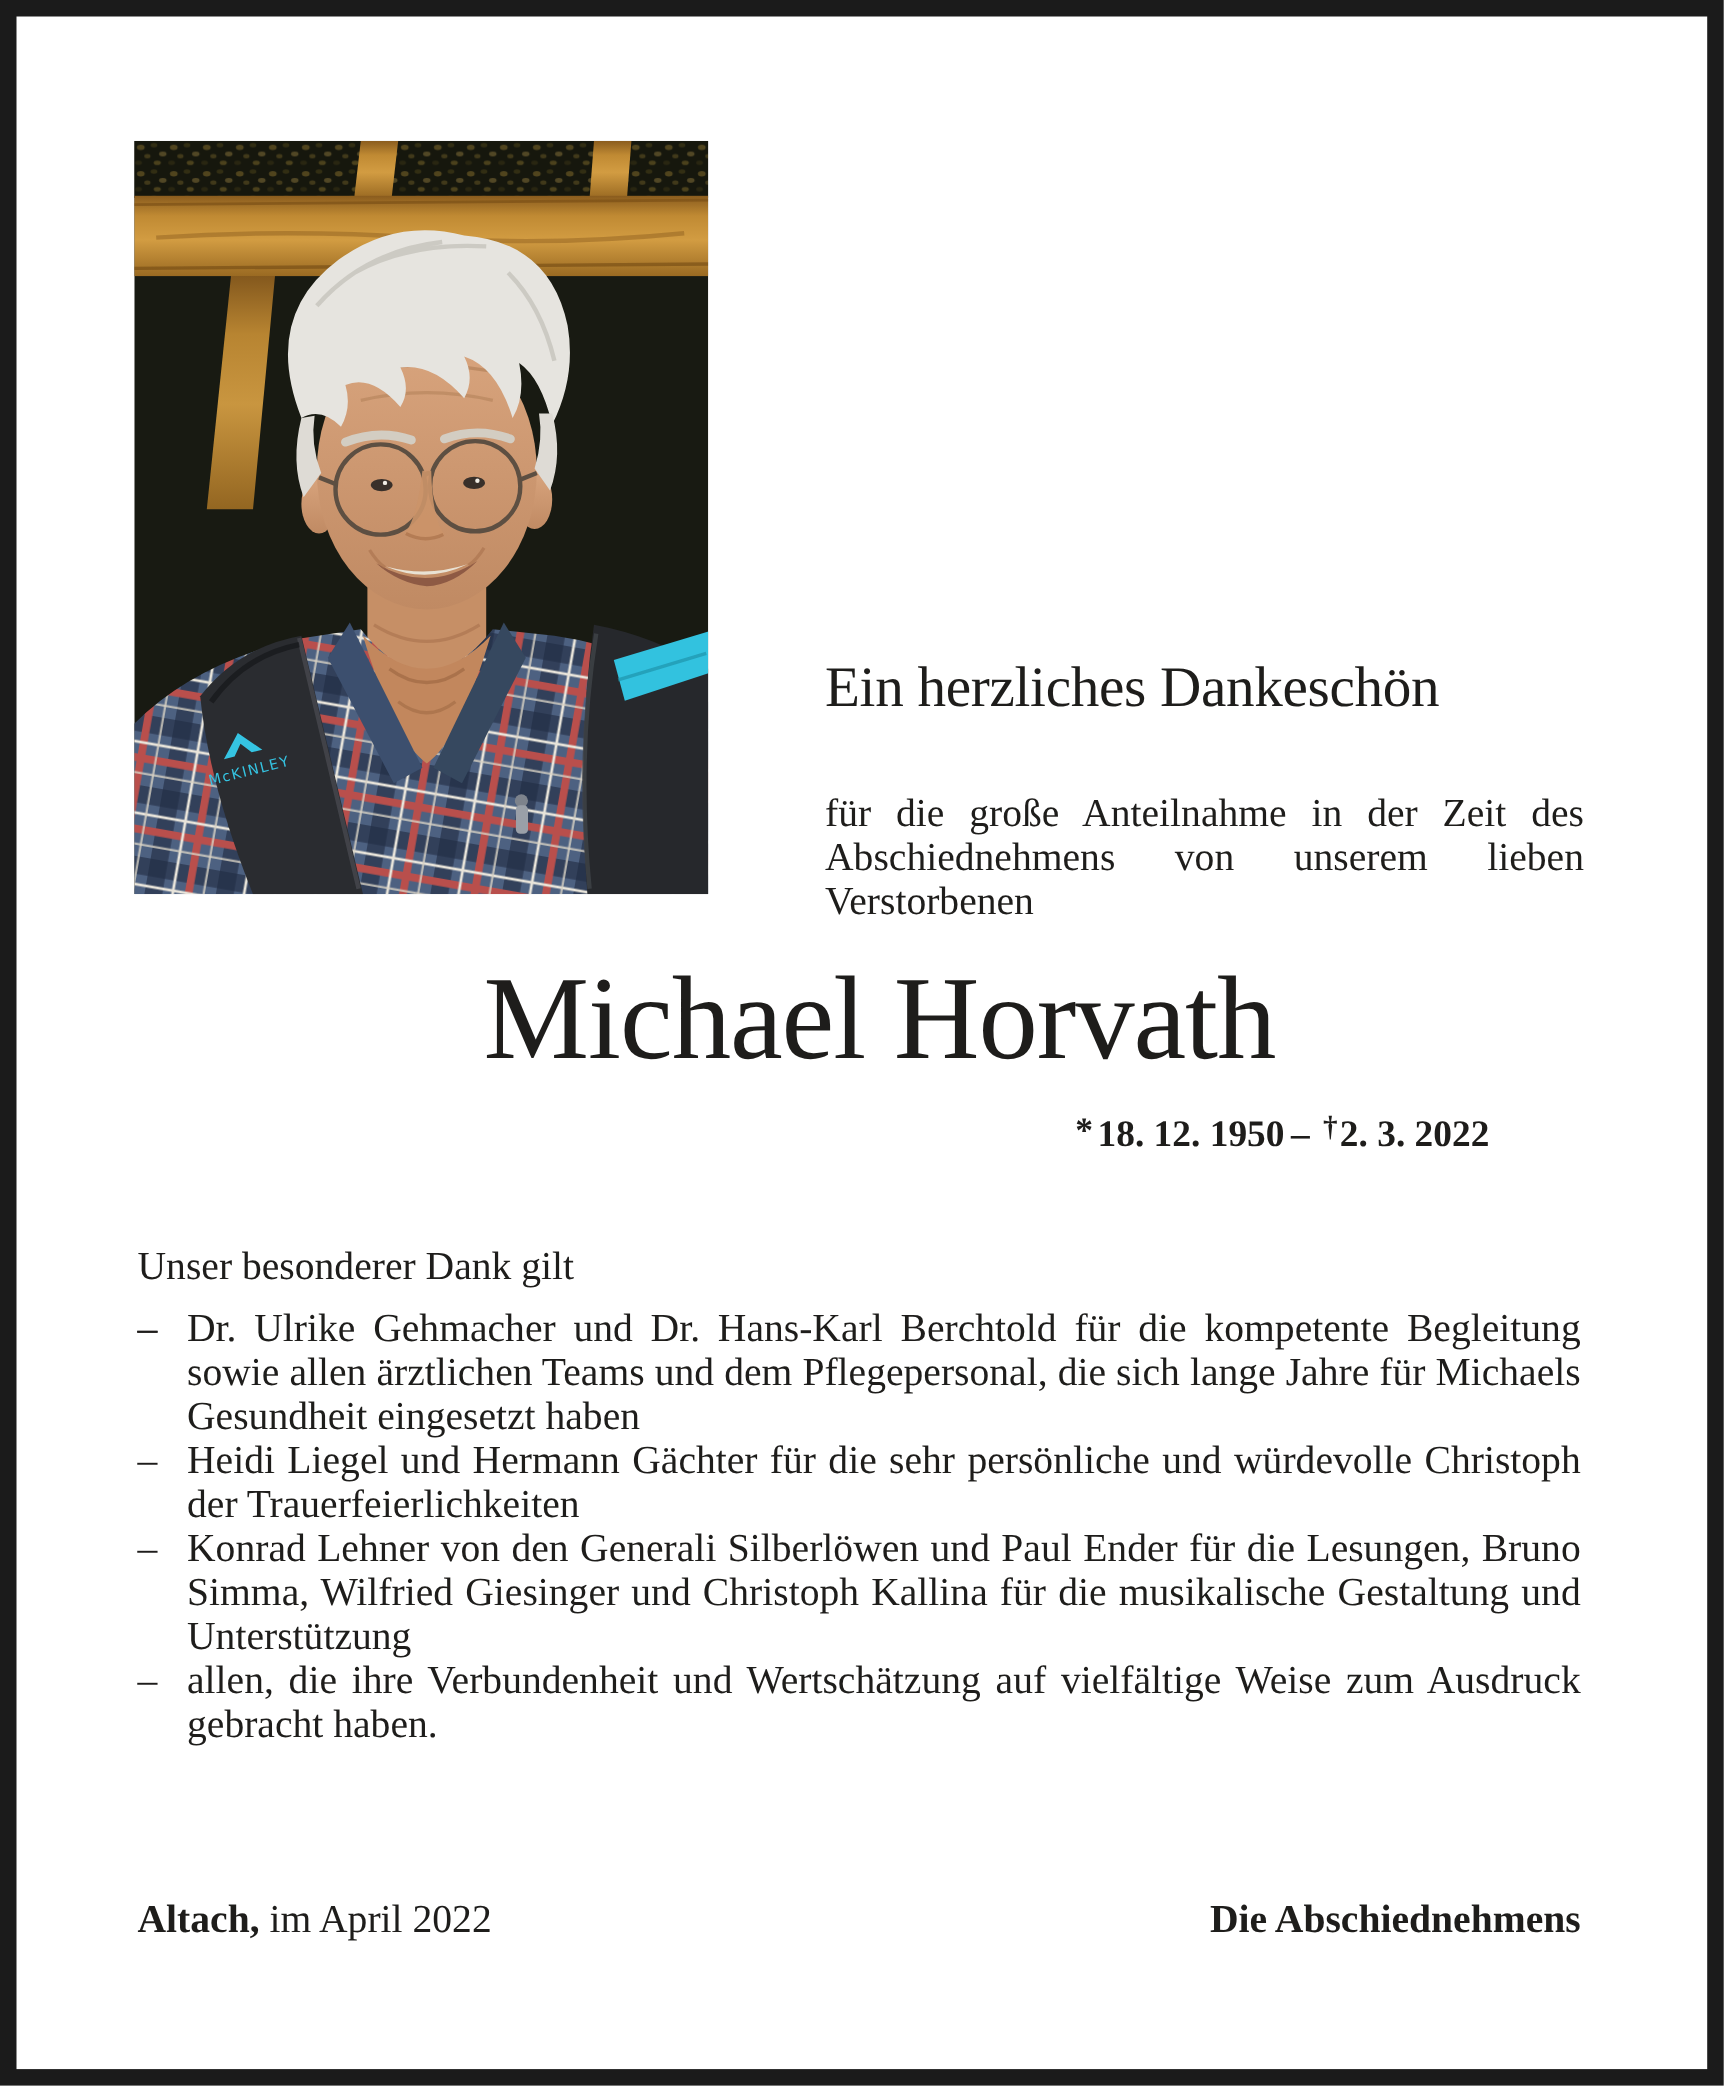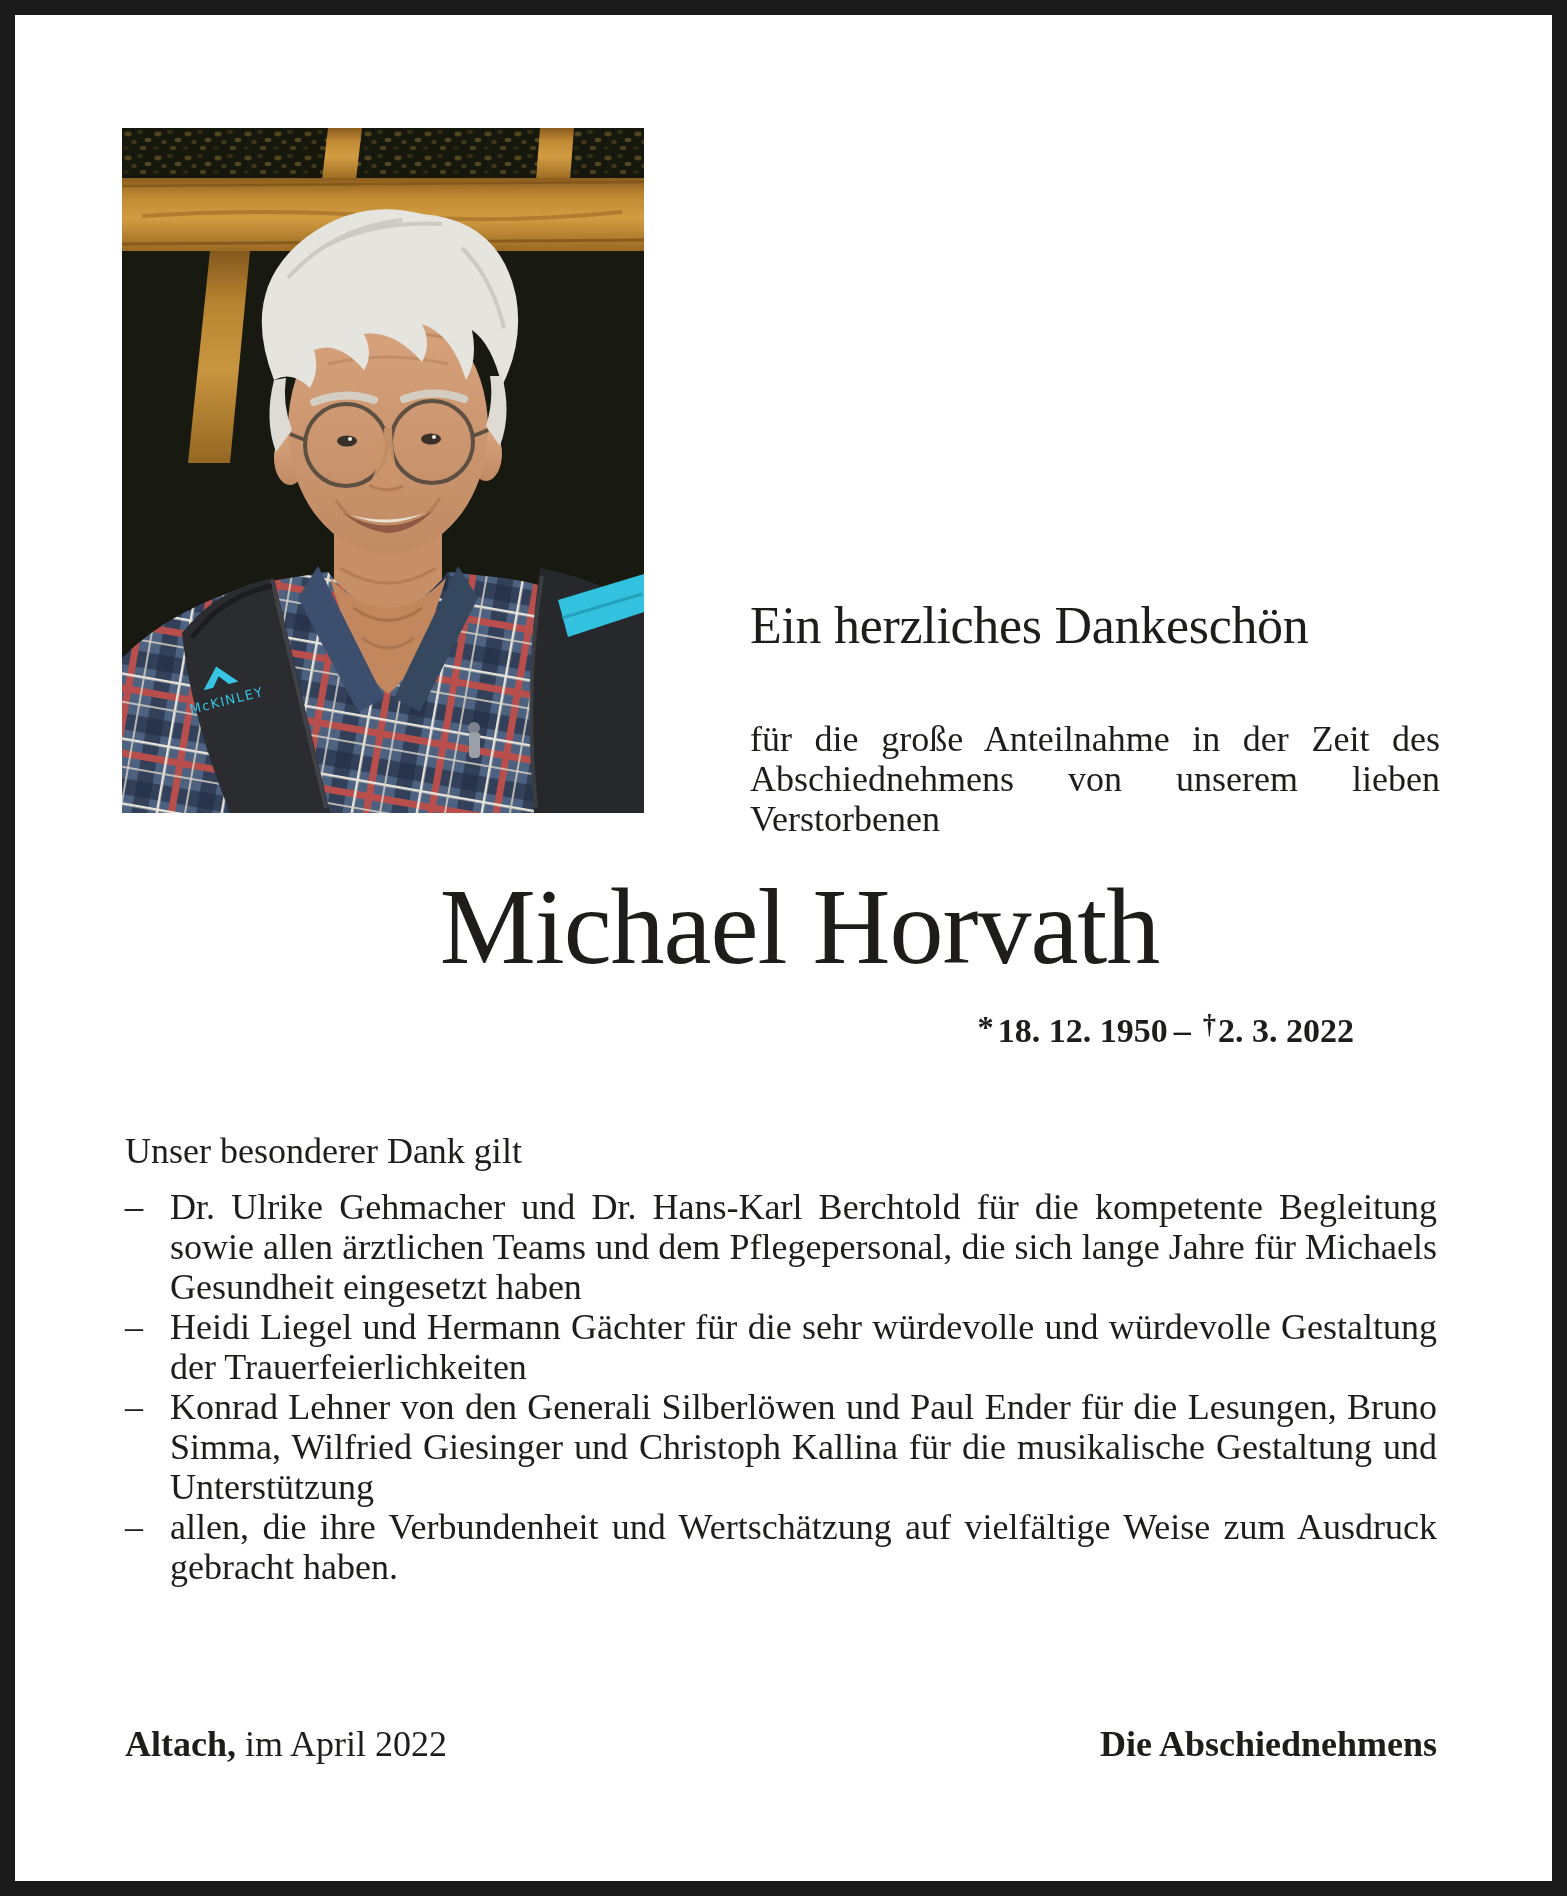--- a/index.html
+++ b/index.html
@@ -265,21 +265,21 @@
   <div class="thanks-list">
       <div class="thanks-item">
       <span class="dash">–</span>
     </div>
       <div class="thanks-item">
       <span class="dash">–</span>
       <span>Dr. Ulrike Gehmacher und Dr. Hans-Karl Berchtold für die kompetente Begleitung sowie allen ärztlichen Teams und dem Pflegepersonal, die sich lange Jahre für Michaels Gesundheit eingesetzt haben</span>
     </div>
       <div class="thanks-item">
       <span class="dash">–</span>
-      <span>Heidi Liegel und Hermann Gächter für die sehr würdevolle und würdevolle Gestaltung der Trauerfeierlichkeiten</span>
+      <span>Heidi Liegel und Hermann Gächter für die sehr persönliche und würdevolle Christoph der Trauerfeierlichkeiten</span>
     </div>
       <div class="thanks-item">
       <span class="dash">–</span>
       <span>Konrad Lehner von den Generali Silberlöwen und Paul Ender für die Lesungen, Bruno Simma, Wilfried Giesinger und Christoph Kallina für die musikalische Gestaltung und Unterstützung</span>
     </div>
       <div class="thanks-item">
       <span class="dash">–</span>
       <span>allen, die ihre Verbundenheit und Wertschätzung auf vielfältige Weise zum Ausdruck gebracht haben.</span>
     </div>
     </div>

